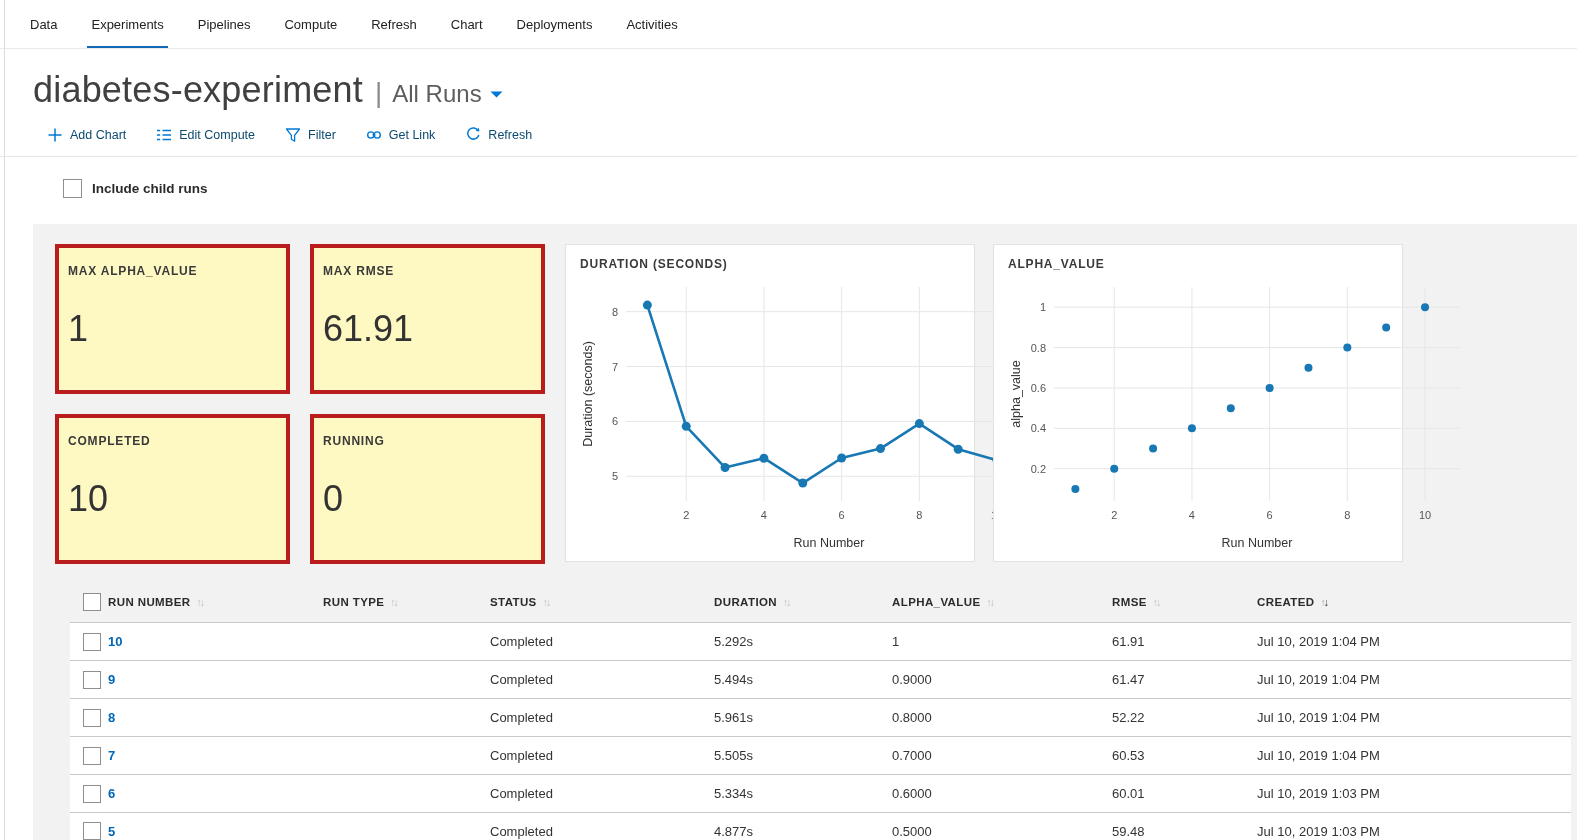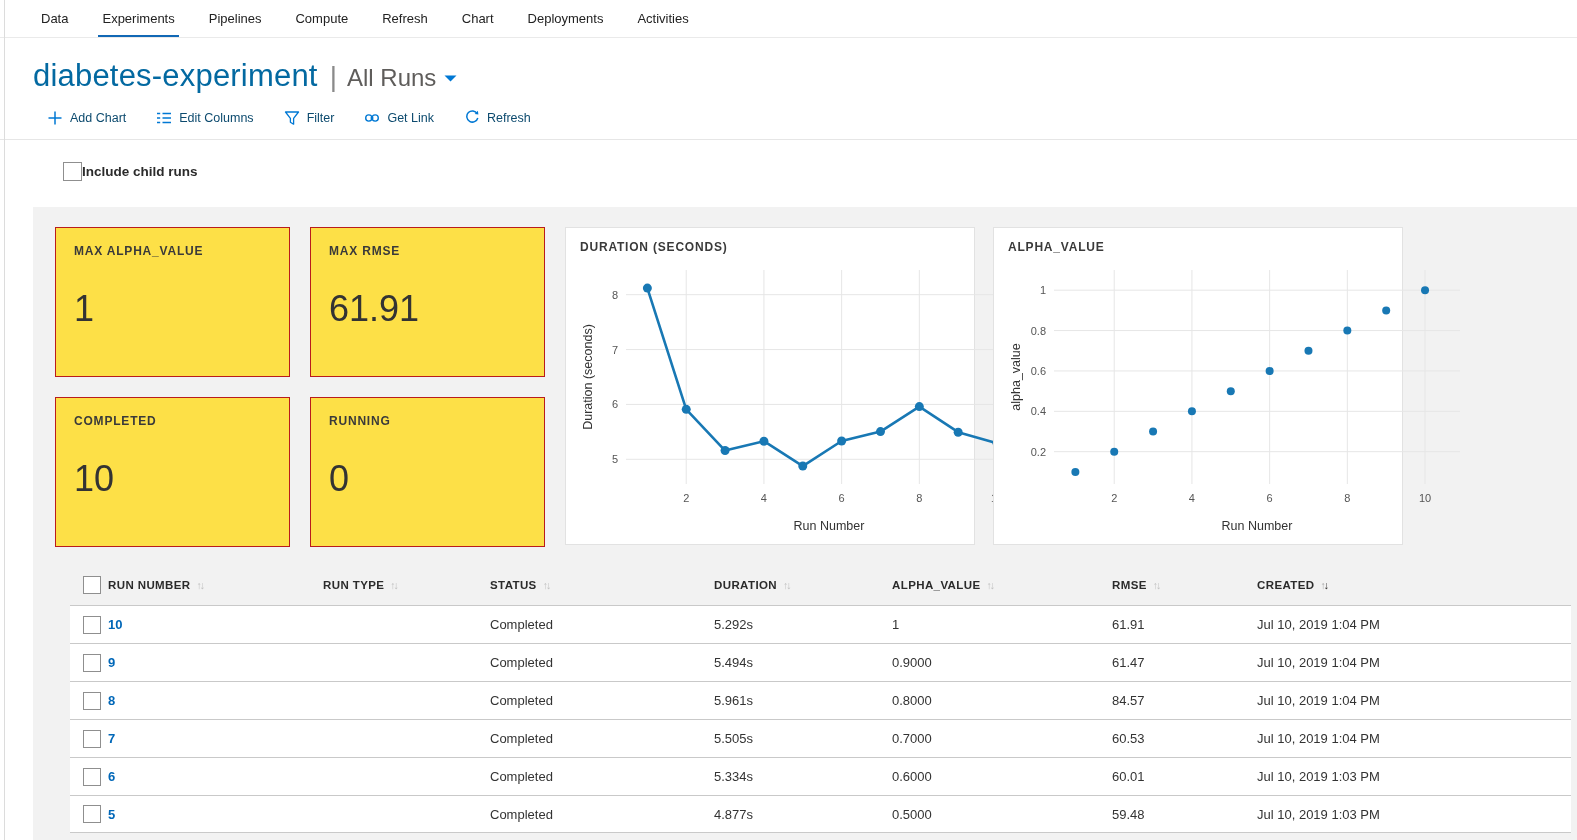--- a/index.html
+++ b/index.html
@@ -1,49 +1,49 @@
 <!DOCTYPE html>
 <html style="--tab-underline: #1168b5;"><head>
 <meta charset="utf-8">
 <style>
   * { margin:0; padding:0; box-sizing:border-box; }
   body { background:#fff; font-family:"Liberation Sans", sans-serif; }
   .screen { position:relative; width:1577px; height:840px; background:#fff; overflow:hidden; }
   .screen::before { content:''; position:absolute; left:4px; top:0; bottom:0; width:1px; background:#dcdcdc; z-index:5; }
 
   
-  .topnav { display:flex; align-items:stretch; height:38px; padding-left:24px; border-bottom:1px solid #eaeaea; background:#fff; }
+  .topnav { display:flex; align-items:stretch; height:49px; padding-left:13px; border-bottom:1px solid #eaeaea; background:#fff; }
   .tab { position:relative; display:flex; align-items:center; padding:0 17px; font-size:13px; color:#222; cursor:pointer; }
   .tab.active::after { content:''; position:absolute; left:13px; right:13px; bottom:0; height:2px; background:var(--tab-underline,#1168b5); }
 
   
   .pagehead { padding:20px 0 0 33px; display:flex; align-items:baseline; }
-  .pagehead .title { font-size:31px; font-weight:300; color:#0369a1; letter-spacing:.2px; }
+  .pagehead .title { font-size:36px; font-weight:300; color:#404040; letter-spacing:.2px; }
   .pagehead .sep { font-size:28px; font-weight:200; color:#8a8a8a; margin:0 10px 0 12px; }
   .pagehead .view { font-size:24px; font-weight:300; color:#5f5d5b; }
   .caret { display:inline-block; margin-left:8px; position:relative; top:-3px; }
 
   
   .toolbar { display:flex; align-items:center; gap:30px; margin:16px 0 0 47px; padding-bottom:13px; }
   .toolbar-wrap { border-bottom:1px solid #e6e6e6; }
   .tb-item { display:flex; align-items:center; gap:7px; cursor:pointer; }
   .tb-item .icon { width:16px; height:16px; display:inline-flex; }
   .tb-item .icon svg { width:16px; height:16px; }
   .tb-item .lbl { font-size:12.5px; color:#0c4a6e; }
 
   
-  .include-row { display:flex; align-items:center; margin:22px 12px 0 63px;text-align:right; }
+  .include-row { display:flex; align-items:center; gap:10px; margin:22px 12px 0 63px;text-align:right; }
   .checkbox { width:19px; height:19px; border:1px solid #8f8f8f; background:#fff; cursor:pointer; flex:0 0 auto; }
   .include-row .lbl { font-size:13.5px; font-weight:700; color:#2b2b2b; }
 
   
   .panel { margin:26px 0 0 33px; background:#f2f2f2; padding:20px 0 30px 22px; min-height:605px; }
   .charts-row { display:flex; align-items:flex-start; }
   .kpi-grid { display:grid; grid-template-columns:235px 235px; grid-auto-rows:150px; gap:20px; }
-  .kpi-card { background:#fde047; border:1px solid #b91c1c; padding:16px 18px; }
+  .kpi-card { background:#fef9c3; border:4px solid #b91c1c; padding:16px 9px; }
   .kpi-label, .chart-title { font-size:12px; font-weight:700; letter-spacing:.8px; color:#3a3a3a; }
   .kpi-value { display:block; margin-top:30px; font-size:36px; font-weight:300; color:#333; }
 
   .chart-card { width:410px; height:318px; background:#fff; border:1px solid #e2e2e2; margin-left:20px; padding:12px 0 0 14px; }
   .chart-card + .chart-card { margin-left:18px; }
   .chart-card svg { display:block; margin-top:2px; }
   .gridline { stroke:#e6e6e6; stroke-width:1; }
   .ticklbl { font-size:11px; fill:#555; }
   .axislbl { font-size:12.5px; fill:#333; }
 
@@ -116,21 +116,21 @@
           <span class="lbl">Add Chart</span>
         </div>
         <div class="tb-item">
           <span class="icon">
             <svg viewBox="0 0 16 16">
               <g stroke="#0078d4" stroke-width="1.5" fill="none">
                 <path d="M1 3.5h3.2M6.5 3.5H15M1 8h3.2M6.5 8H15M1 12.5h3.2M6.5 12.5H15"></path>
               </g>
             </svg>
           </span>
-          <span class="lbl">Edit Columns</span>
+          <span class="lbl">Edit Compute</span>
         </div>
         <div class="tb-item">
           <span class="icon">
             <svg viewBox="0 0 16 16">
               <path d="M1.5 2h13L9.6 8.3v5.9l-3.2-1.9V8.3L1.5 2z" fill="none" stroke="#0078d4" stroke-width="1.3" stroke-linejoin="round"></path>
             </svg>
           </span>
           <span class="lbl">Filter</span>
         </div>
         <div class="tb-item">
@@ -316,21 +316,21 @@
         </div>
         <div class="tgrid trow">
           <div class="cb-cell">
             <div class="checkbox"></div>
           </div>
           <div class="td"><a class="run-link">8</a></div>
           <div class="td"></div>
           <div class="td">Completed</div>
           <div class="td">5.961s</div>
           <div class="td">0.8000</div>
-          <div class="td">84.57</div>
+          <div class="td">52.22</div>
           <div class="td">Jul 10, 2019 1:04 PM</div>
         </div>
         <div class="tgrid trow">
           <div class="cb-cell">
             <div class="checkbox"></div>
           </div>
           <div class="td"><a class="run-link">7</a></div>
           <div class="td"></div>
           <div class="td">Completed</div>
           <div class="td">5.505s</div>

